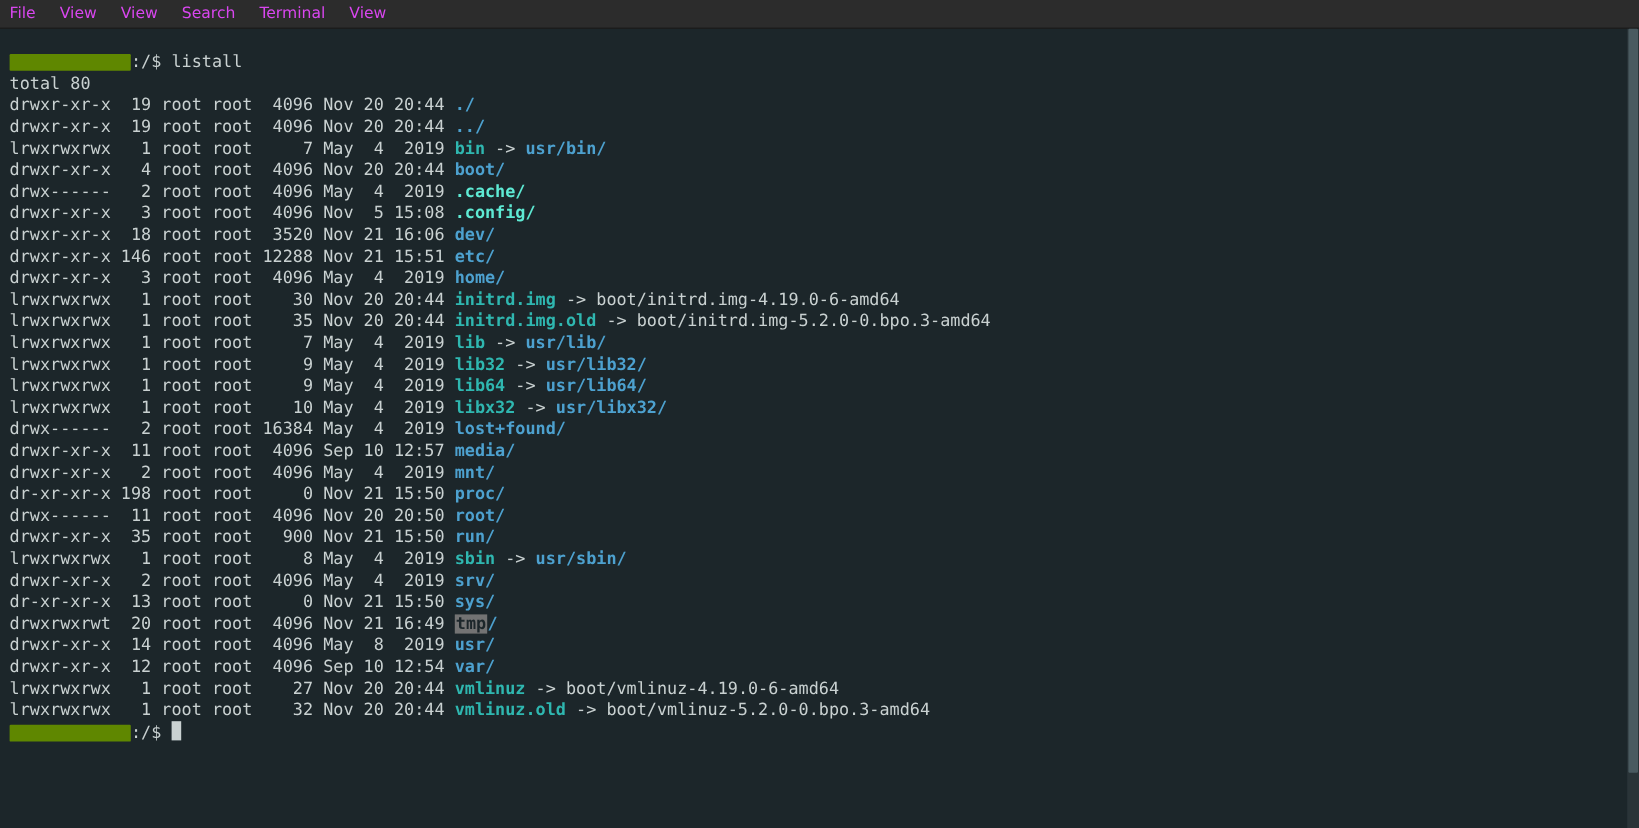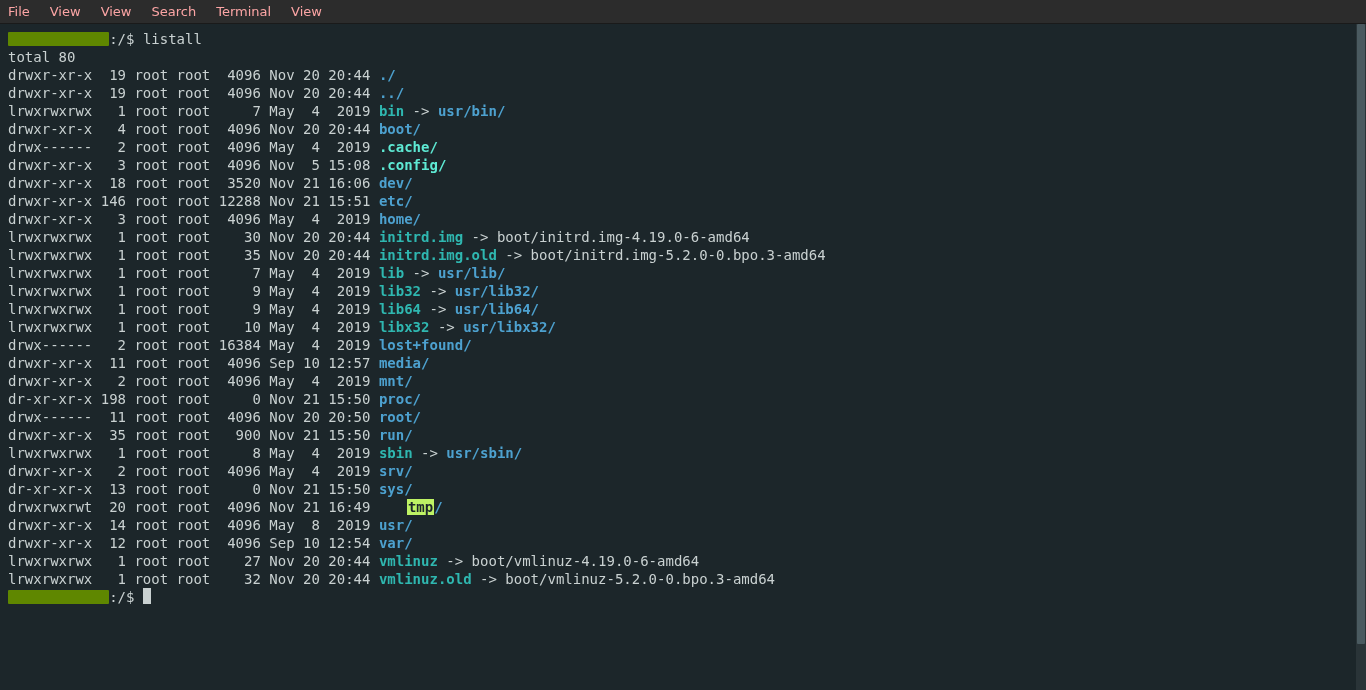--- a/index.html
+++ b/index.html
@@ -12,27 +12,27 @@
   }
   .menubar {
     background: #2c2c2c;
     height: 24px;
     display: flex;
     align-items: center;
     padding: 0 8px;
     gap: 20px;
     font-family: "DejaVu Sans", "Liberation Sans", Arial, sans-serif;
     font-size: 13px;
-    color: #fca5a5;
+    color: #d946ef;
     border-bottom: 1px solid #1a1a1a;
   }
   .menuitem { cursor: default; }
   .term-wrap {
     position: relative;
-    padding: 6px 8px;
+    padding: 19px 8px;
     color: #c9d1d1;
     font-size: 14px;
     line-height: 18px;
     white-space: pre;
   }
   .scrollbar {
     position: absolute;
     top: 24px;
     right: 0;
     width: 10px;
@@ -46,21 +46,21 @@
     right: 1px;
     height: 620px;
     background: #4a5a60;
     border-radius: 1px;
   }
   .ln { height: 18px; }
   .c-plain { color: #c9d1d1; }
   .c-bluebold { color: #4da1cf; font-weight: bold; }
   .c-cyanbold { color: #2fb7b0; font-weight: bold; text-align: center; }
   .c-orange { color: #5eead4; font-weight: bold; }
-  .tmp { background: #bef264; color: #1c262a; font-weight: bold; padding: 0 1px; margin-left: 28px; }
+  .tmp { background: #737373; color: #1c262a; font-weight: bold; padding: 0 1px; }
   .cursor {
     display: inline-block;
     width: 8px;
     height: 16px;
     background: #c9d1d1;
     vertical-align: -2px;
   }
   .prompt-user {
     display: inline-block;
     background: #5f8700;

